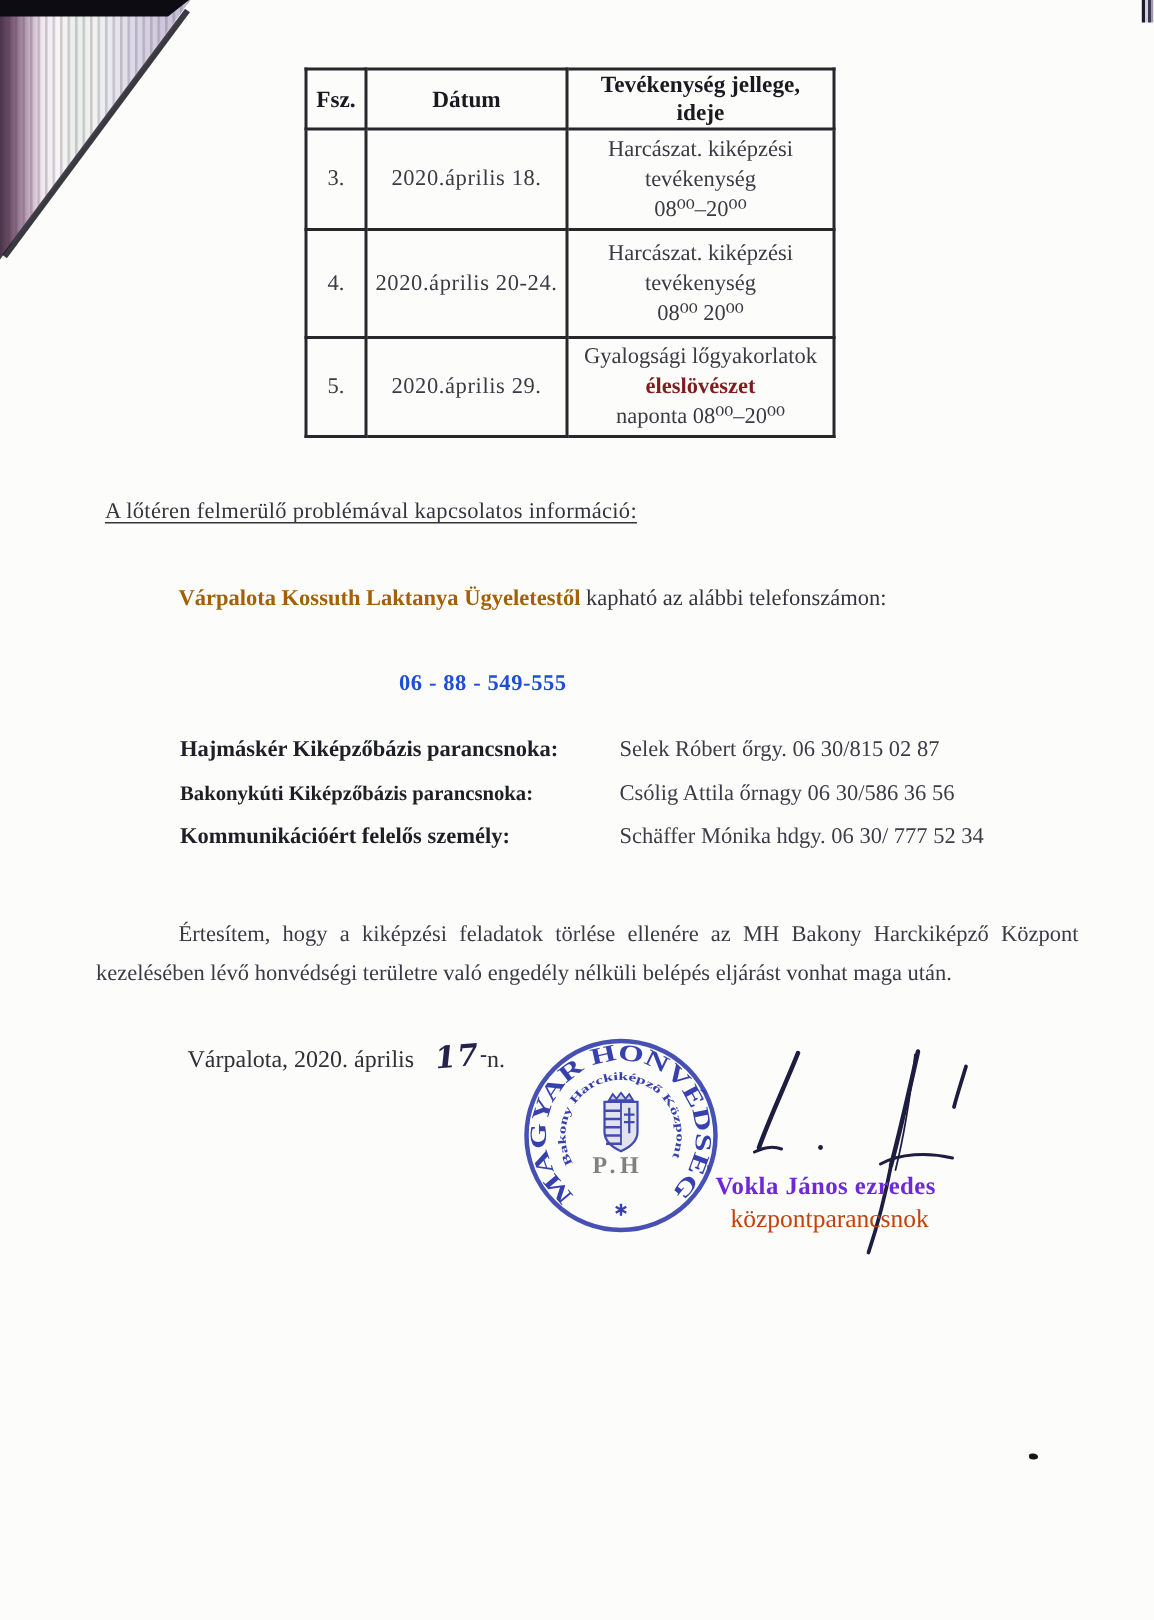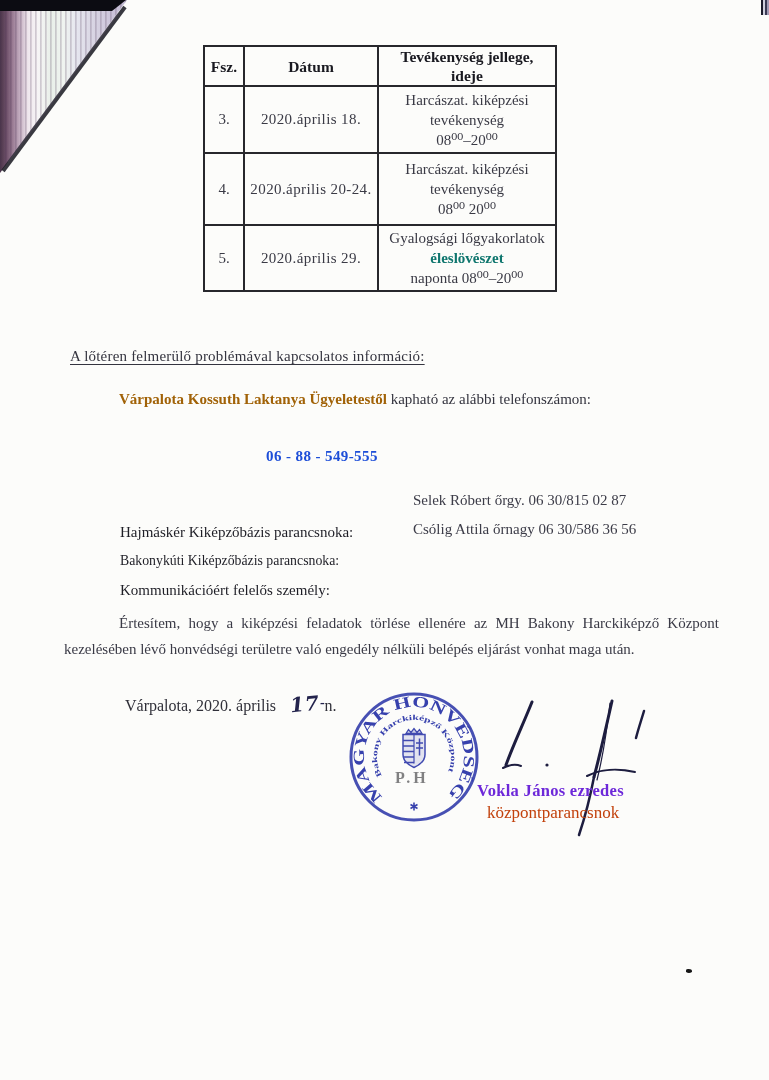--- a/index.html
+++ b/index.html
@@ -24,33 +24,33 @@
   .doc-table td,.doc-table th{border:2px solid #27272c;text-align:center;vertical-align:middle;padding:0 4px;}
   .doc-table th{font-size:15.5px;color:#191920;white-space:pre-line;line-height:19px;}
   .col-num{width:40px;}
   .col-date{width:134px;}
   .col-act{width:178px;}
   .row-head{height:38px;}
   .row-3{height:67px;}
   .row-4{height:72px;}
   .row-5{height:66px;}
   .act-line{display:block;line-height:20px;}
-  .act-bold{font-weight:bold;color:#0f766e;}
+  .act-bold{font-weight:bold;color:#7f1d1d;}
   .date-cell{letter-spacing:.4px;margin-left:24px;}
   
   .info-heading{
-    position:absolute;left:70px;top:348px;font-size:15px;
+    position:absolute;left:70px;top:333px;font-size:15px;
     text-decoration:underline;text-underline-offset:3px;letter-spacing:.2px;
   }
   .duty-line{position:absolute;left:119px;top:391px;font-size:15px;}
   .duty-line b{color:#a16207;}
   .phone-line{position:absolute;left:266px;top:448px;font-size:15px;font-weight:bold;color:#1d4ed8;letter-spacing:.4px;}
   .contacts{position:absolute;left:120px;top:492px;width:560px;}
   .contact-row{position:relative;height:29px;}
-  .contact-label{position:absolute;left:0;font-weight:normal;color:#1e1e26;font-size:15px;white-space:nowrap;margin-top:32px;}
+  .contact-label{position:absolute;left:0;font-weight:bold;color:#1e1e26;font-size:15px;white-space:nowrap;}
   .contact-label.small{font-size:13.8px;}
   .contact-value{position:absolute;left:276px;font-size:15px;color:#3c3c48;white-space:nowrap;margin-left:17px;}
   .notice{
     position:absolute;left:64px;top:610px;width:655px;
     font-size:15px;line-height:26px;text-align:justify;text-indent:55px;color:#3a3a46;
   }
   .dateline{position:absolute;left:125px;top:692px;font-size:16px;color:#303039;}
   .handwritten-day{
     display:inline-block;margin-left:14px;
     font-family:"DejaVu Serif",serif;font-style:italic;font-weight:bold;
@@ -149,20 +149,21 @@
   <div class="contact-row">
     <span class="contact-label">Hajmáskér Kiképzőbázis parancsnoka:</span>
     <span class="contact-value">Selek Róbert őrgy. 06 30/815 02 87</span>
   </div>
   <div class="contact-row">
     <span class="contact-label small">Bakonykúti Kiképzőbázis parancsnoka:</span>
     <span class="contact-value">Csólig Attila őrnagy  06 30/586 36 56</span>
   </div>
   <div class="contact-row">
     <span class="contact-label">Kommunikációért felelős személy:</span>
+    <span class="contact-value">Schäffer Mónika hdgy. 06 30/ 777 52 34</span>
   </div>
 </div>
 
 <div class="notice">Értesítem, hogy a kiképzési feladatok törlése ellenére az MH Bakony Harckiképző Központ kezelésében lévő honvédségi területre való engedély nélküli belépés eljárást vonhat maga után.</div>
 
 <div class="dateline">
   <span>Várpalota, 2020. április</span><span class="handwritten-day">17</span><span class="hw-dash">-</span><span>n.</span>
 </div>
 
 <div class="ph-mark">P.H</div>

